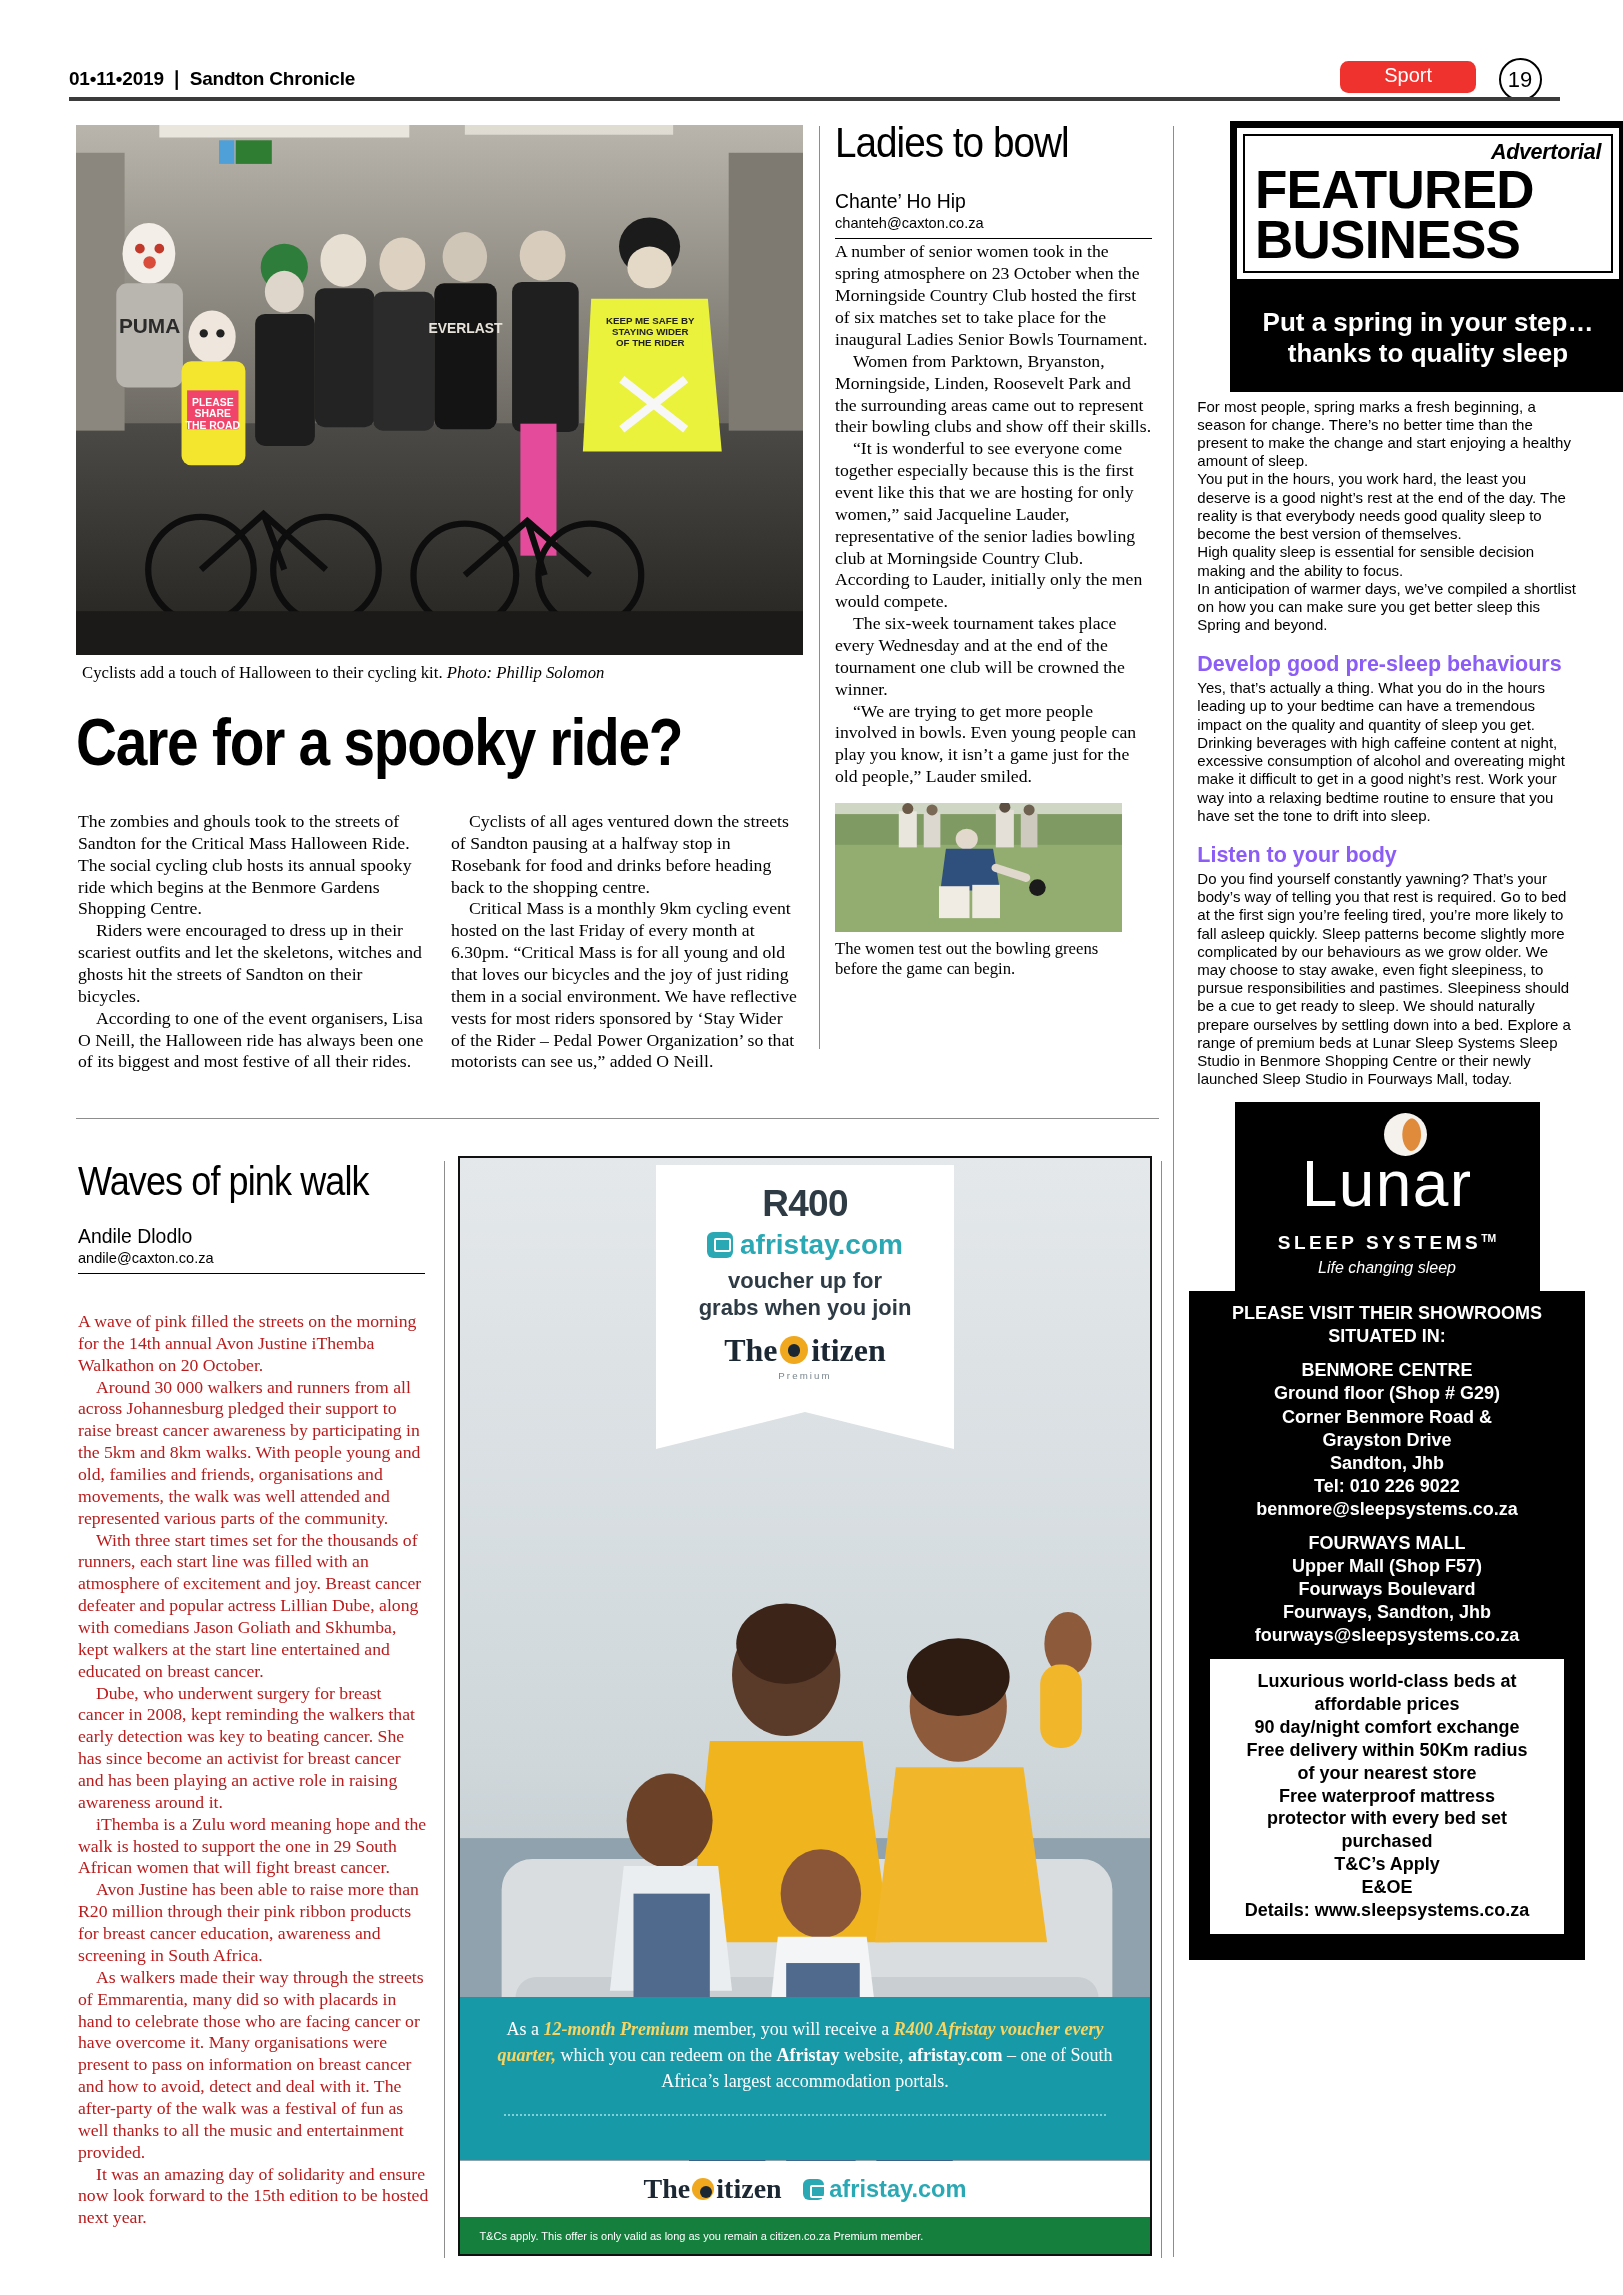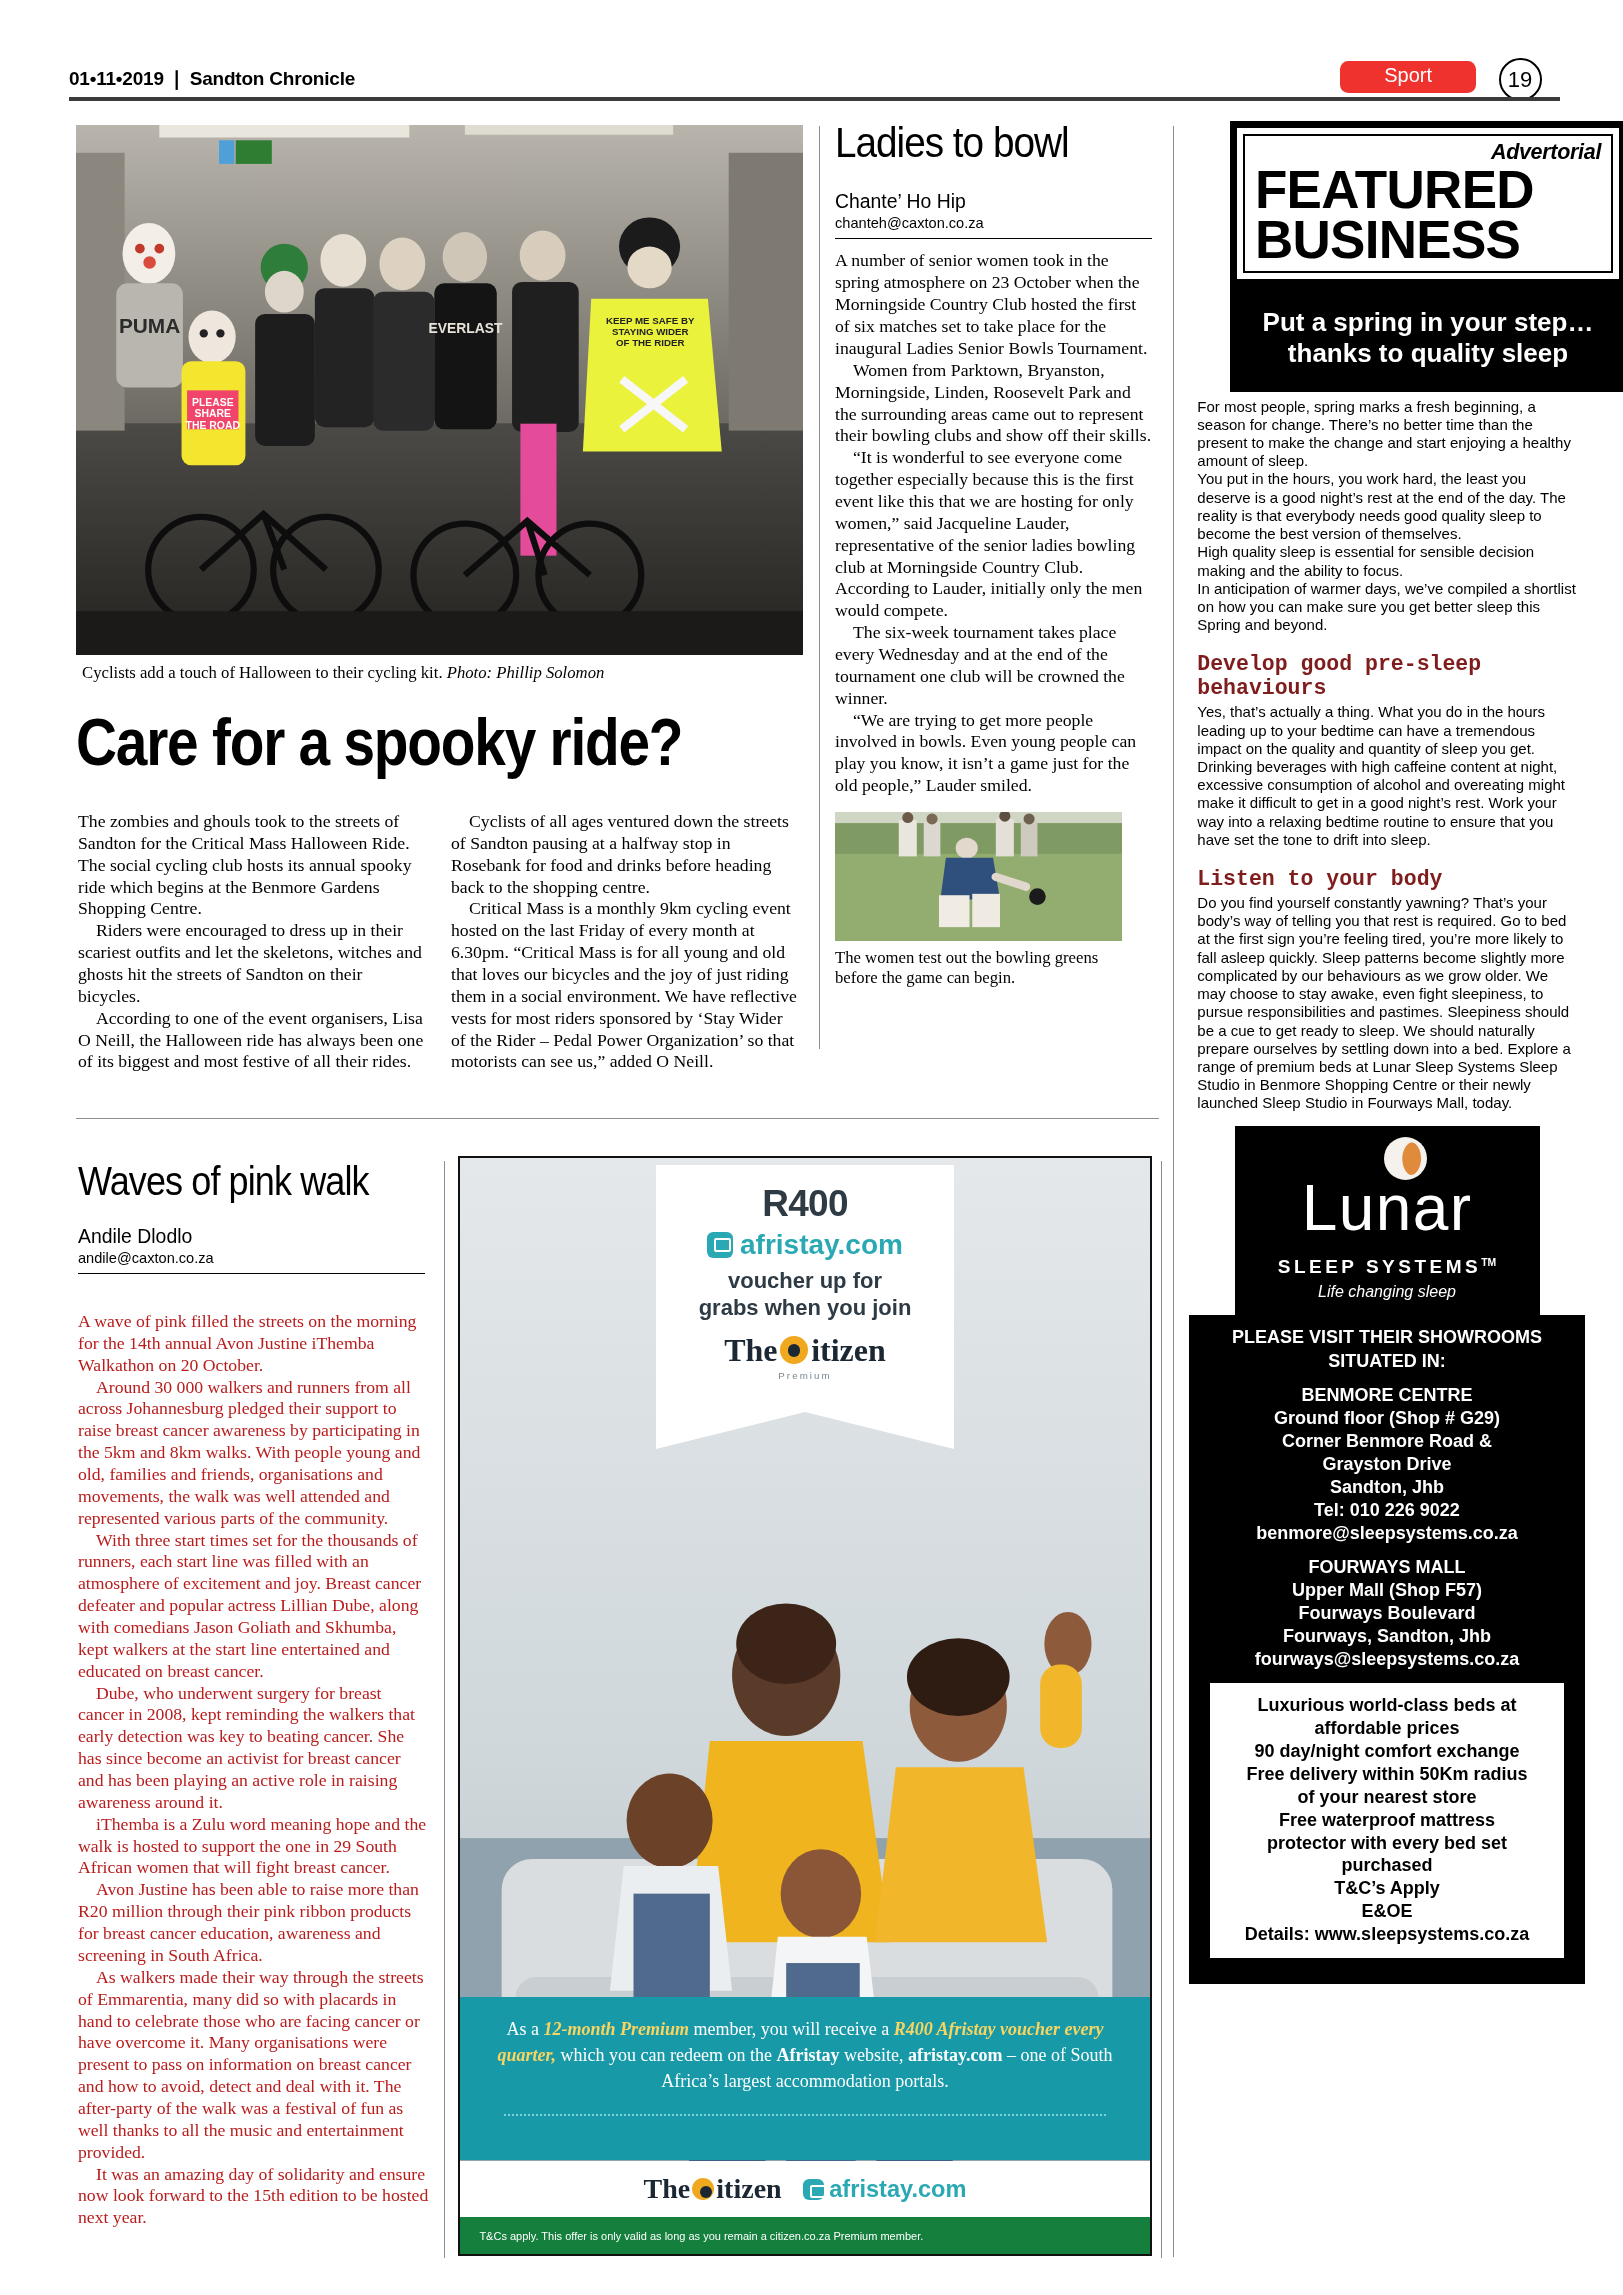--- a/index.html
+++ b/index.html
@@ -71,21 +71,21 @@
     transform: scaleX(0.9); transform-origin: left top; color:#000;
   }
   .byline-name {
     font-family: "Liberation Sans", sans-serif; font-size: 19.4px; color:#000;
     margin-top: 26px;
   }
   .byline-mail {
     font-family: "Liberation Sans", sans-serif; font-size: 14.6px; color:#000; margin-top: 2.1px;
   }
   .byline-rule { width: 317px; height: 1.4px; background:#000; margin-top: 7px; }
-  .mid-body { margin-top: 11px; }
+  .mid-body { margin-top: 2px; }
   .mid-body p {
     font-family: "Liberation Serif", serif; font-size: 17.7px; line-height: 1.235; color:#000;
   }
   .mid-body p + p { text-indent: 18px; }
 
   .bowl-photo { width: 287px; height: 129px; margin: 15.3px 0 0 0; background:#6f8f5a; overflow:hidden; position:relative; }
   .bowl-caption { width: 292px; margin-top: 7px;
     font-family: "Liberation Serif", serif; font-size: 16.7px; line-height: 1.2; color:#000; }
 
   
@@ -104,22 +104,22 @@
     background:#000; color:#fff; text-align:center;
     font-family: "Liberation Sans", sans-serif; font-weight:700;
     font-size: 26px; line-height: 1.18; padding: 15.3px 18px 16.7px 18px;
   }
 
   .ad-body { width: 396px; padding: 5.6px 8.3px 0 8.3px; }
   .ad-body p {
     font-family: "Liberation Sans", sans-serif; font-size: 15px; line-height: 1.215; color:#000;
   }
   .ad-sub {
-    font-family: Liberation Mono, monospace; font-weight:700;
-    font-size: 21.5px; line-height: 1.12; color:#7f1d1d; margin: 18px 0 2.8px 0;
+    font-family: Liberation Sans, sans-serif; font-weight:700;
+    font-size: 21.5px; line-height: 1.12; color:#8b5cf6; margin: 18px 0 2.8px 0;
   }
 
   .lunar-wrap { width: 396px; background:#fff; padding: 9.7px 0 0 0; }
   .lunar-logo {
     width: 305px; height: 189px; margin: 4.2px auto 0 auto; background:#000;
     position: relative;
   }
   .lunar-moon {
     position:absolute; left: 149px; top: 11px; width: 43px; height: 43px;
     border-radius:50%; background:#f5f2ee;

